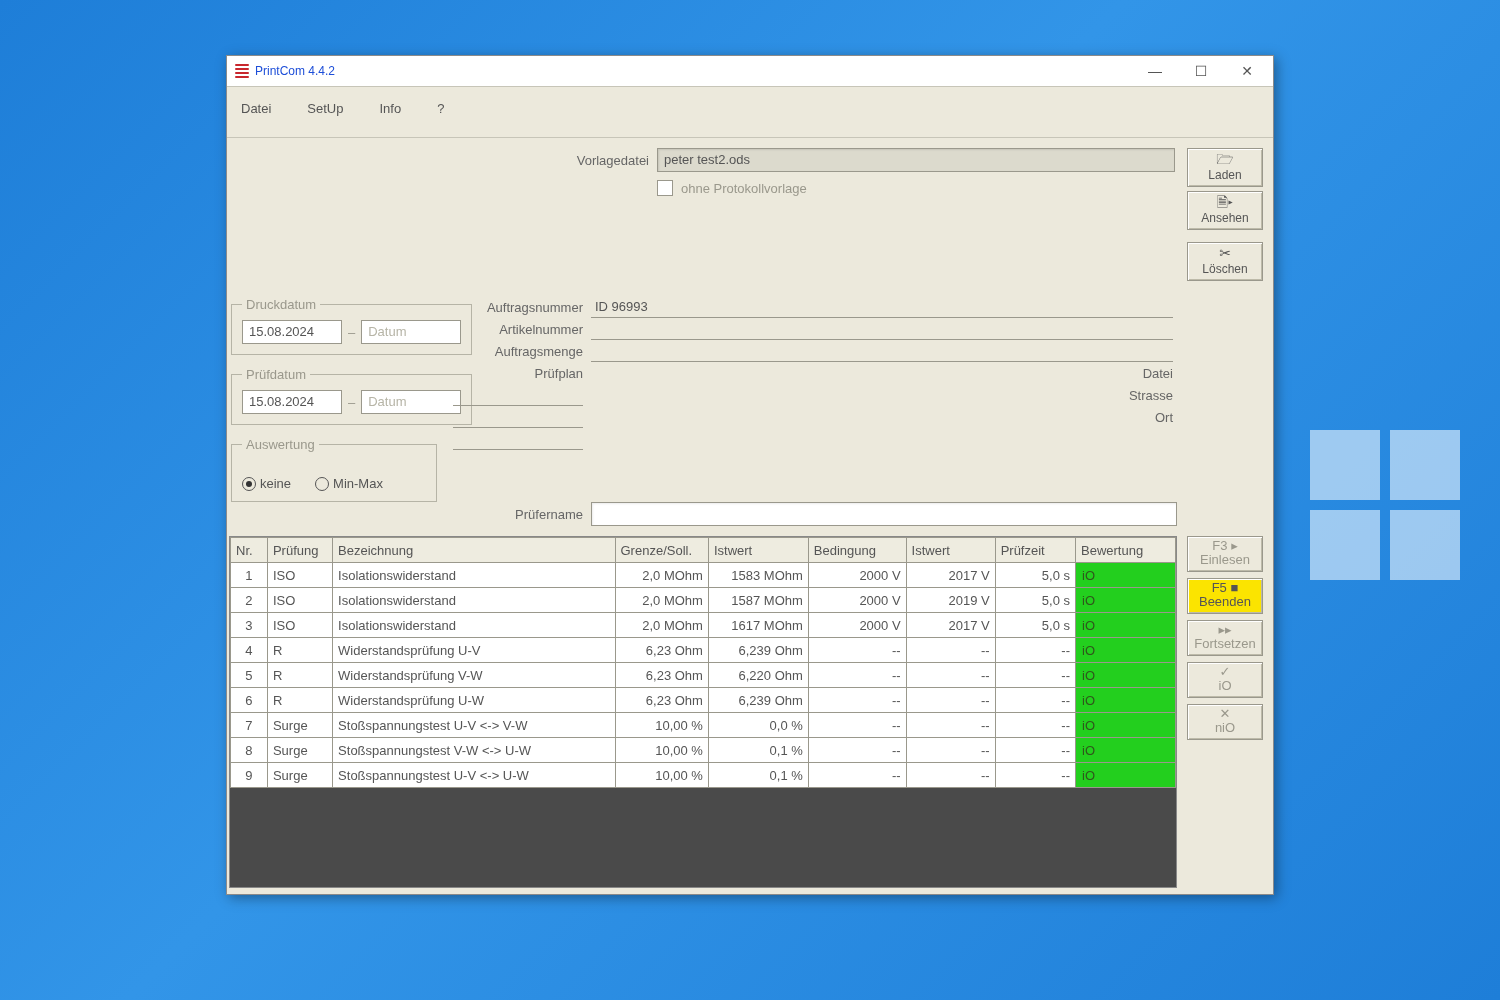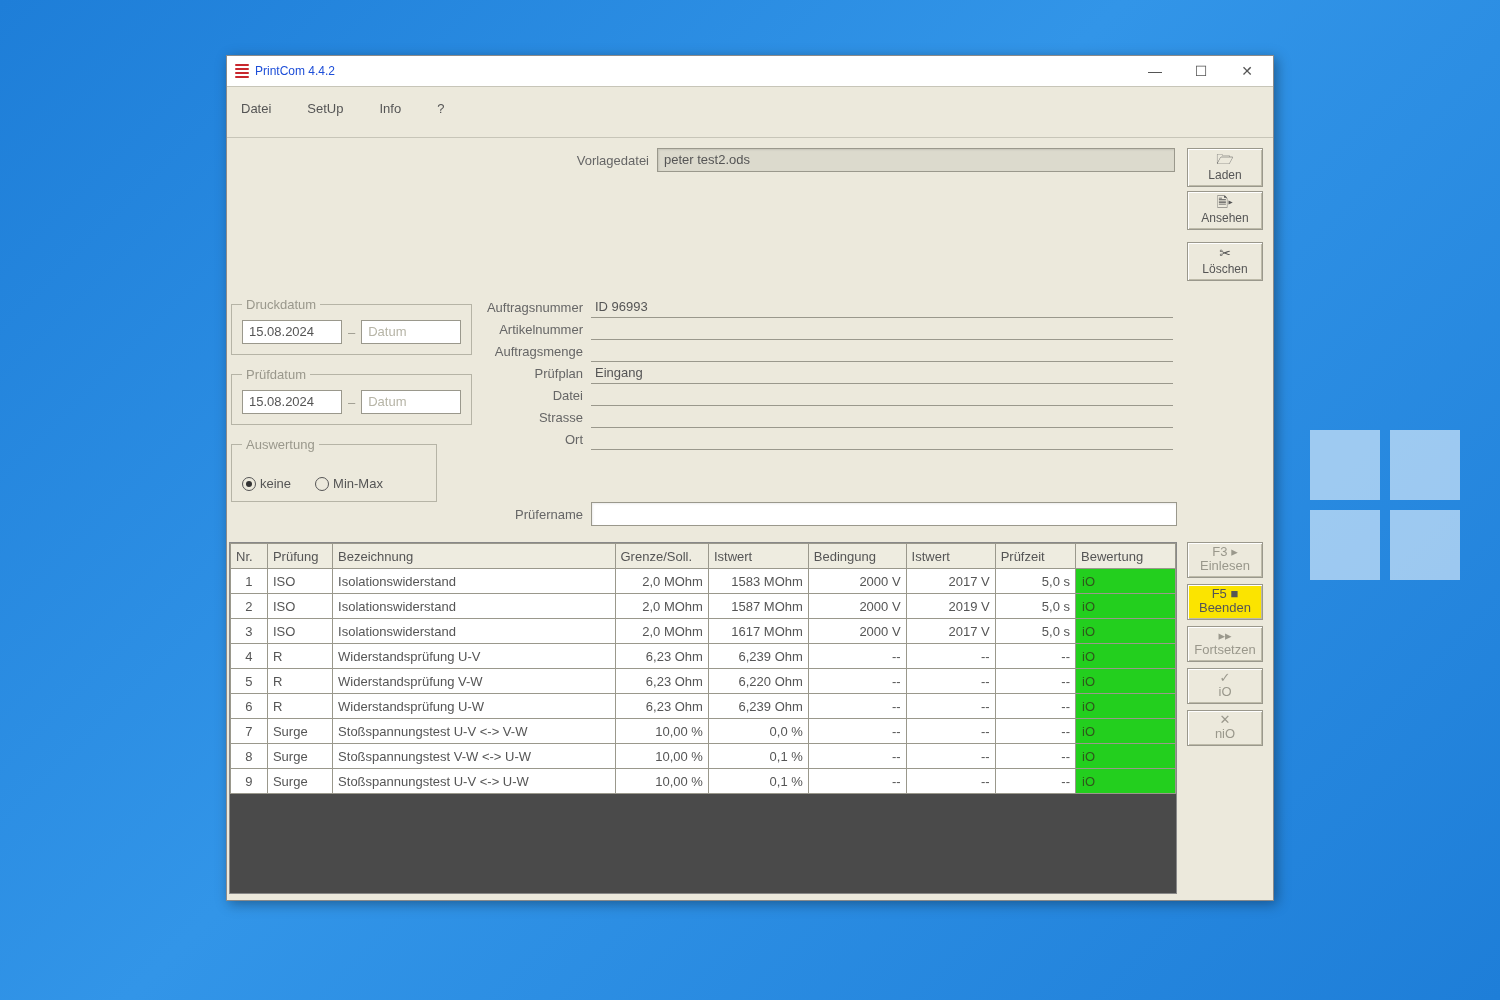--- a/index.html
+++ b/index.html
@@ -44,21 +44,21 @@
   .radio.sel::after{content:"";width:6px;height:6px;background:#333;border-radius:50%}
 
   .kvgrid{flex:1;display:grid;grid-template-columns:130px 1fr;row-gap:0;column-gap:8px;align-content:start}
   .kvgrid .k{text-align:right;color:#666;height:22px;line-height:22px}
   .kvfield{height:20px;border-bottom:1px solid #9a988c;color:#555;line-height:20px;padding-left:4px}
   .prow{display:flex;align-items:center;margin-top:0;margin-left:224px}
   .prow .k{width:130px;text-align:right;color:#666;padding-right:8px}
   .pruefname{flex:1;height:22px;border:1px solid #9a988c;background:#fff;box-shadow:inset 1px 1px 2px rgba(0,0,0,.08)}
 
   
-  .tblwrap{margin-top:16px;display:flex;gap:10px}
+  .tblwrap{margin-top:10px;display:flex;gap:10px}
   .tblarea{flex:1;border:1px solid #888;background:#4a4a4a;height:350px;display:flex;flex-direction:column}
   table{border-collapse:collapse;width:100%;background:#fff;table-layout:fixed}
   th,td{border:1px solid #9a988c;padding:2px 5px;height:20px;color:#555;overflow:hidden;white-space:nowrap;text-overflow:clip}
   th{background:#eeece0;text-align:left;font-weight:normal}
   col.c-nr{width:34px} col.c-prf{width:60px} col.c-bez{width:260px}
   col.c-gs{width:86px} col.c-iw1{width:92px} col.c-bed{width:90px}
   col.c-iw2{width:82px} col.c-pz{width:74px} col.c-bw{width:92px}
   td.r{text-align:right} td.c{text-align:center}
   td.io{background:#23cf1e;color:#30561c;padding-left:6px}
 
@@ -110,20 +110,24 @@
     <span>?</span>
   </div>
 
   <div class="client">
 
     <div class="toprow">
       <div class="template-block">
         <div style="display:flex;align-items:center">
           <div class="lbl">Vorlagedatei</div>
           <div class="tf" style="flex:1">peter test2.ods</div>
+        </div>
+        <div class="cbrow" style="margin-left:108px">
+          <span class="cb"></span>
+          <span>ohne Protokollvorlage</span>
         </div>
       </div>
       <div class="sidebtns">
         <div class="btn small">
           <span class="glyph">🗁</span>
           <span>Laden</span>
         </div>
         <div class="btn small">
           <span class="glyph">🗎▸</span>
           <span>Ansehen</span>
@@ -170,21 +174,20 @@
 
       <div style="flex:1;display:flex;flex-direction:column">
         <div class="kvgrid">
           <div class="k">Auftragsnummer</div>
           <div class="kvfield">ID 96993</div>
           <div class="k">Artikelnummer</div>
           <div class="kvfield"></div>
           <div class="k">Auftragsmenge</div>
           <div class="kvfield"></div>
           <div class="k">Prüfplan</div>
-          <div class="kvfield">Eingang</div>
           <div class="k">Datei</div>
           <div class="kvfield"></div>
           <div class="k">Strasse</div>
           <div class="kvfield"></div>
           <div class="k">Ort</div>
           <div class="kvfield"></div>
         </div>
       </div>
       <div style="width:76px"></div>
     </div>

